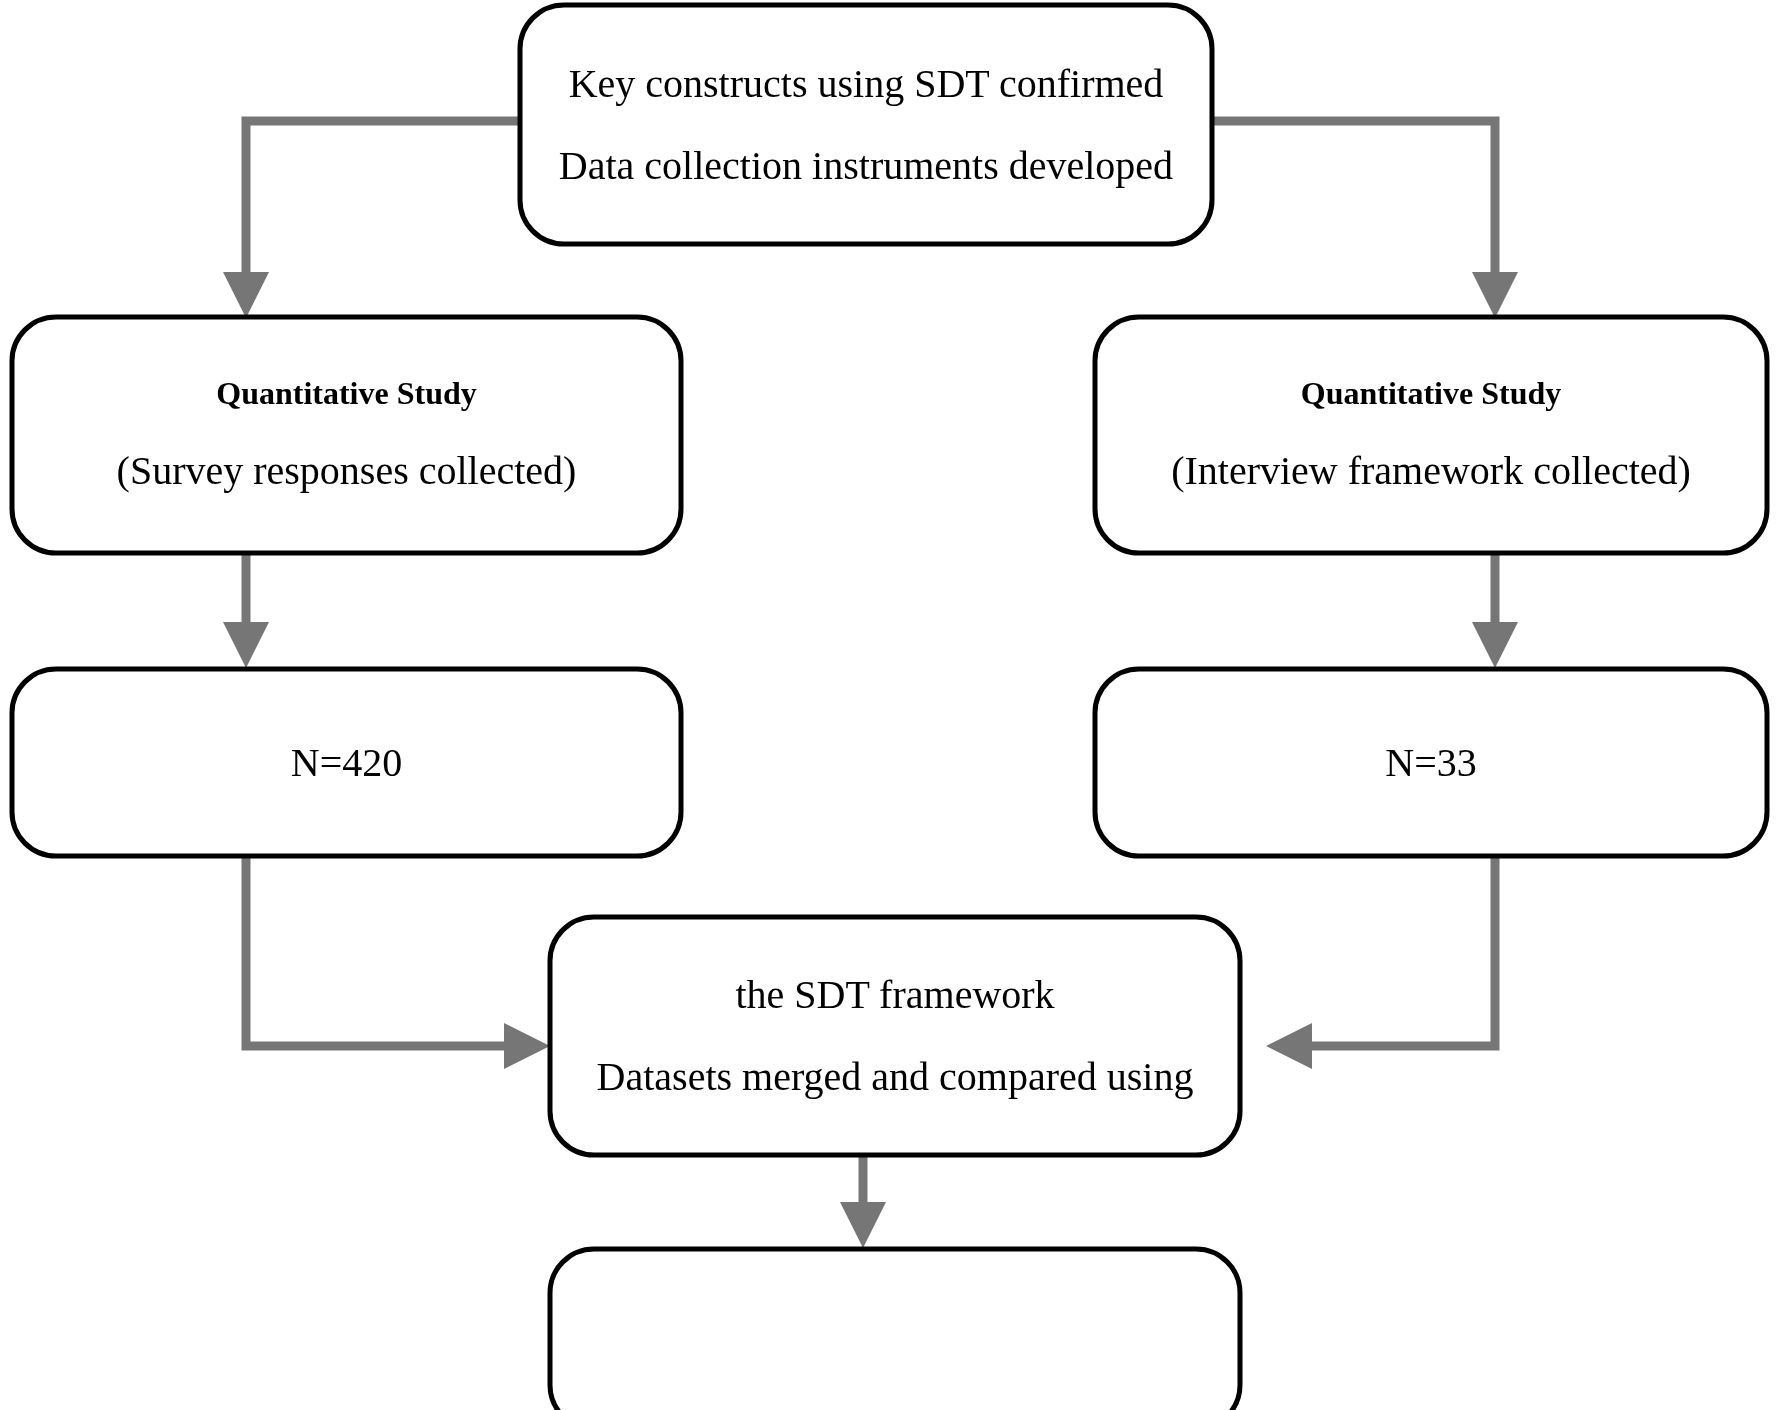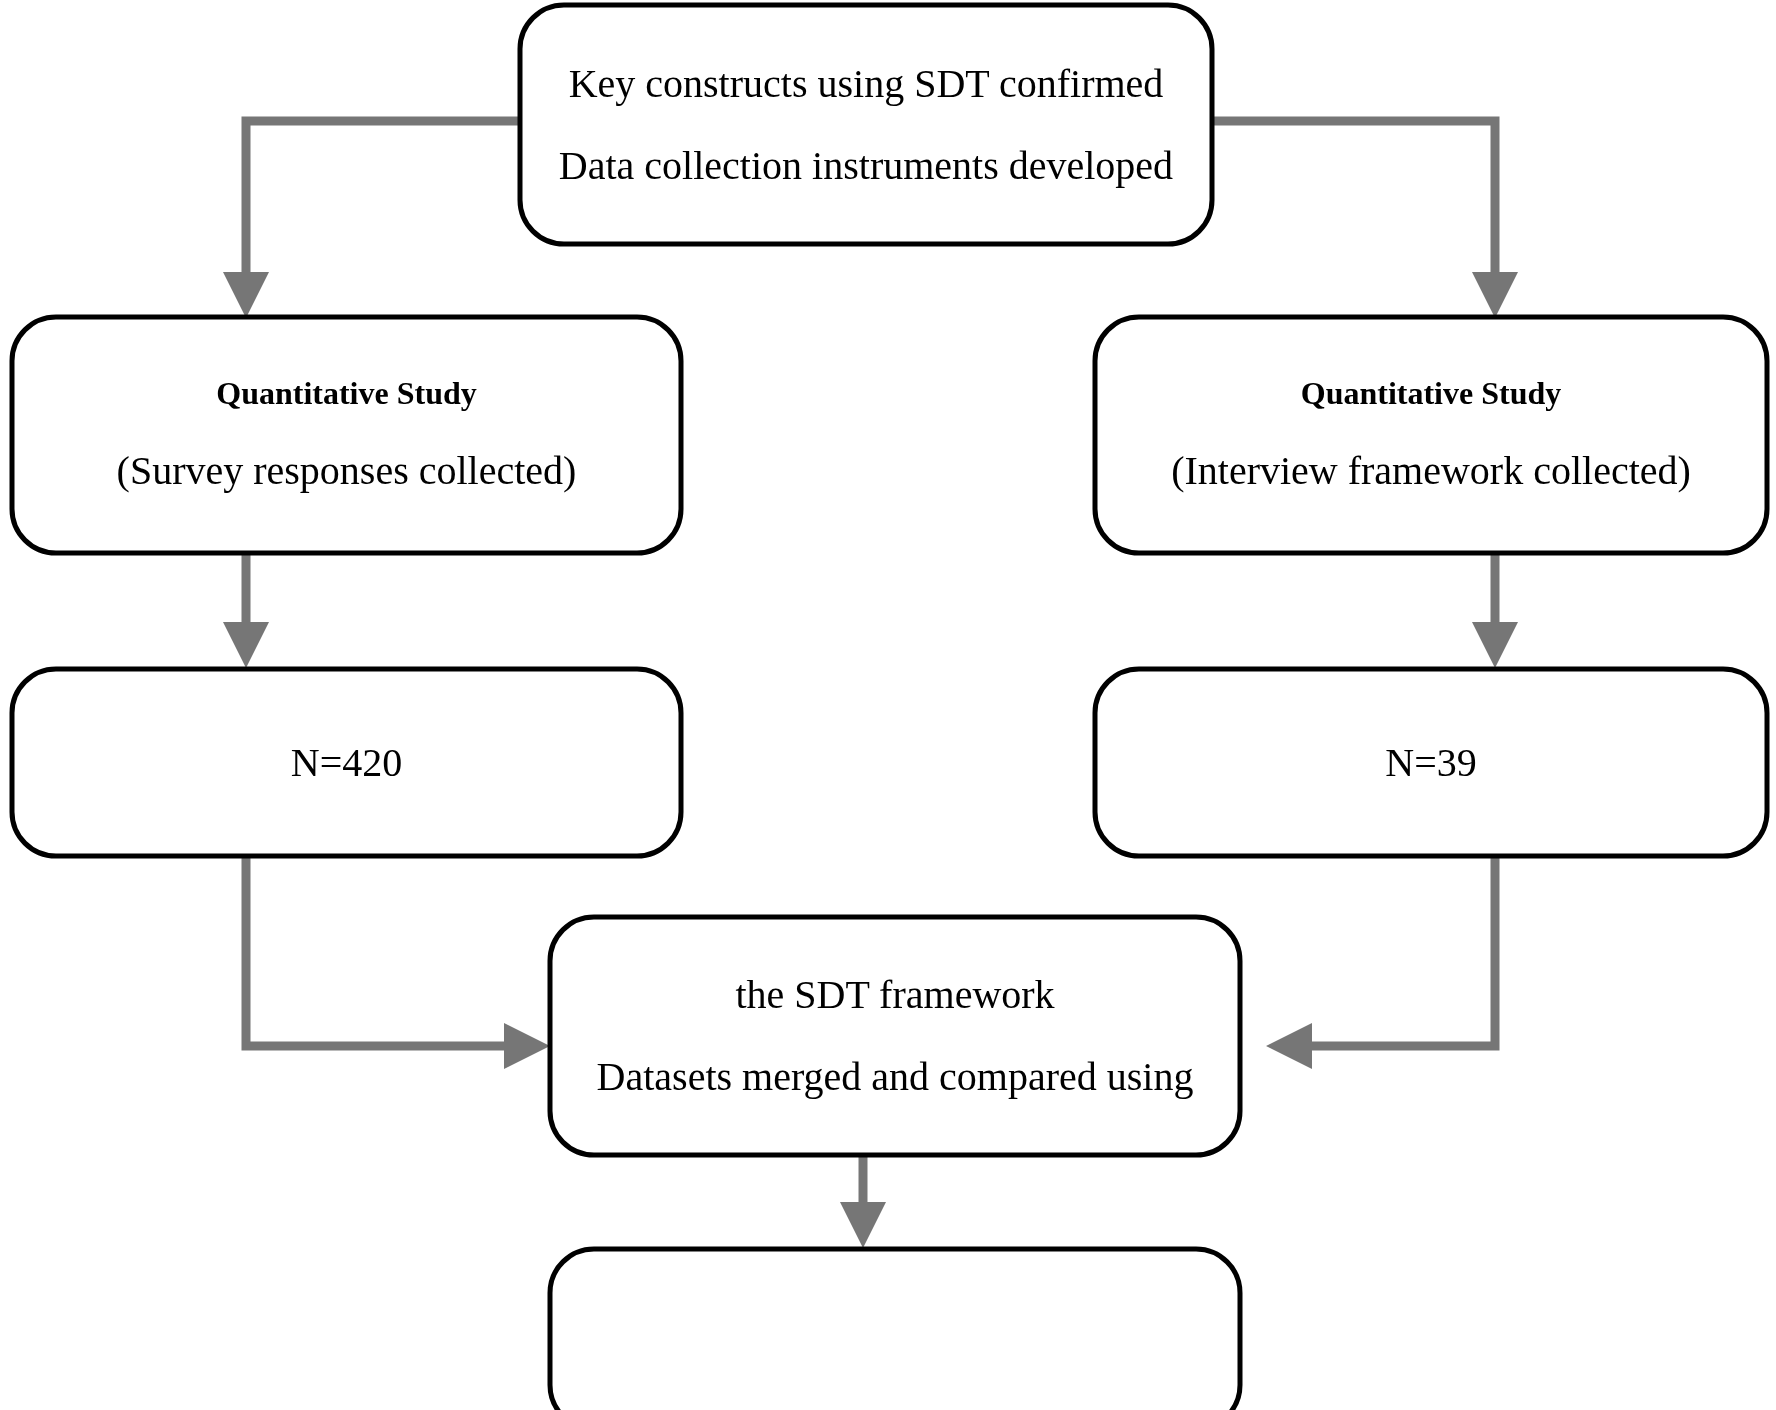--- a/index.html
+++ b/index.html
@@ -133,21 +133,21 @@
   <div class="node-label" style="left:1095px; top:317px; width:672px; height:236px;">
     <span class="line-bold">Quantitative Study</span>
     <span class="line-regular">(Interview framework collected)</span>
   </div>
 
   <div class="node-label" style="left:12px; top:669px; width:669px; height:187px;">
     <span class="line-regular">N=420</span>
   </div>
 
   <div class="node-label" style="left:1095px; top:669px; width:672px; height:187px;">
-    <span class="line-regular">N=39</span>
+    <span class="line-regular">N=33</span>
   </div>
 
   <div class="node-label" style="left:550px; top:917px; width:690px; height:238px;">
     <span class="line-regular">the SDT framework</span>
     <span class="line-regular">Datasets merged and compared using</span>
   </div>
 
   <div class="node-label" style="left:550px; top:1249px; width:690px; height:180px;">
   </div>
 

